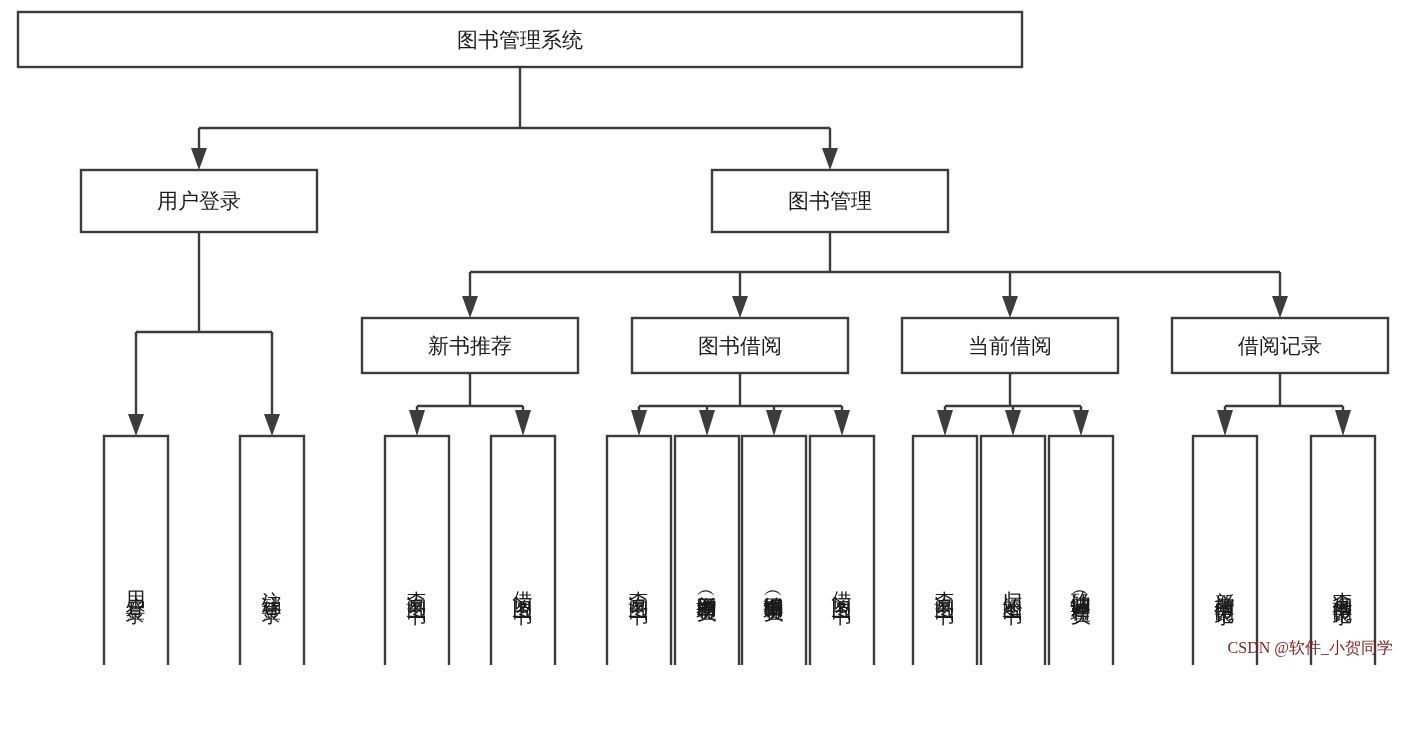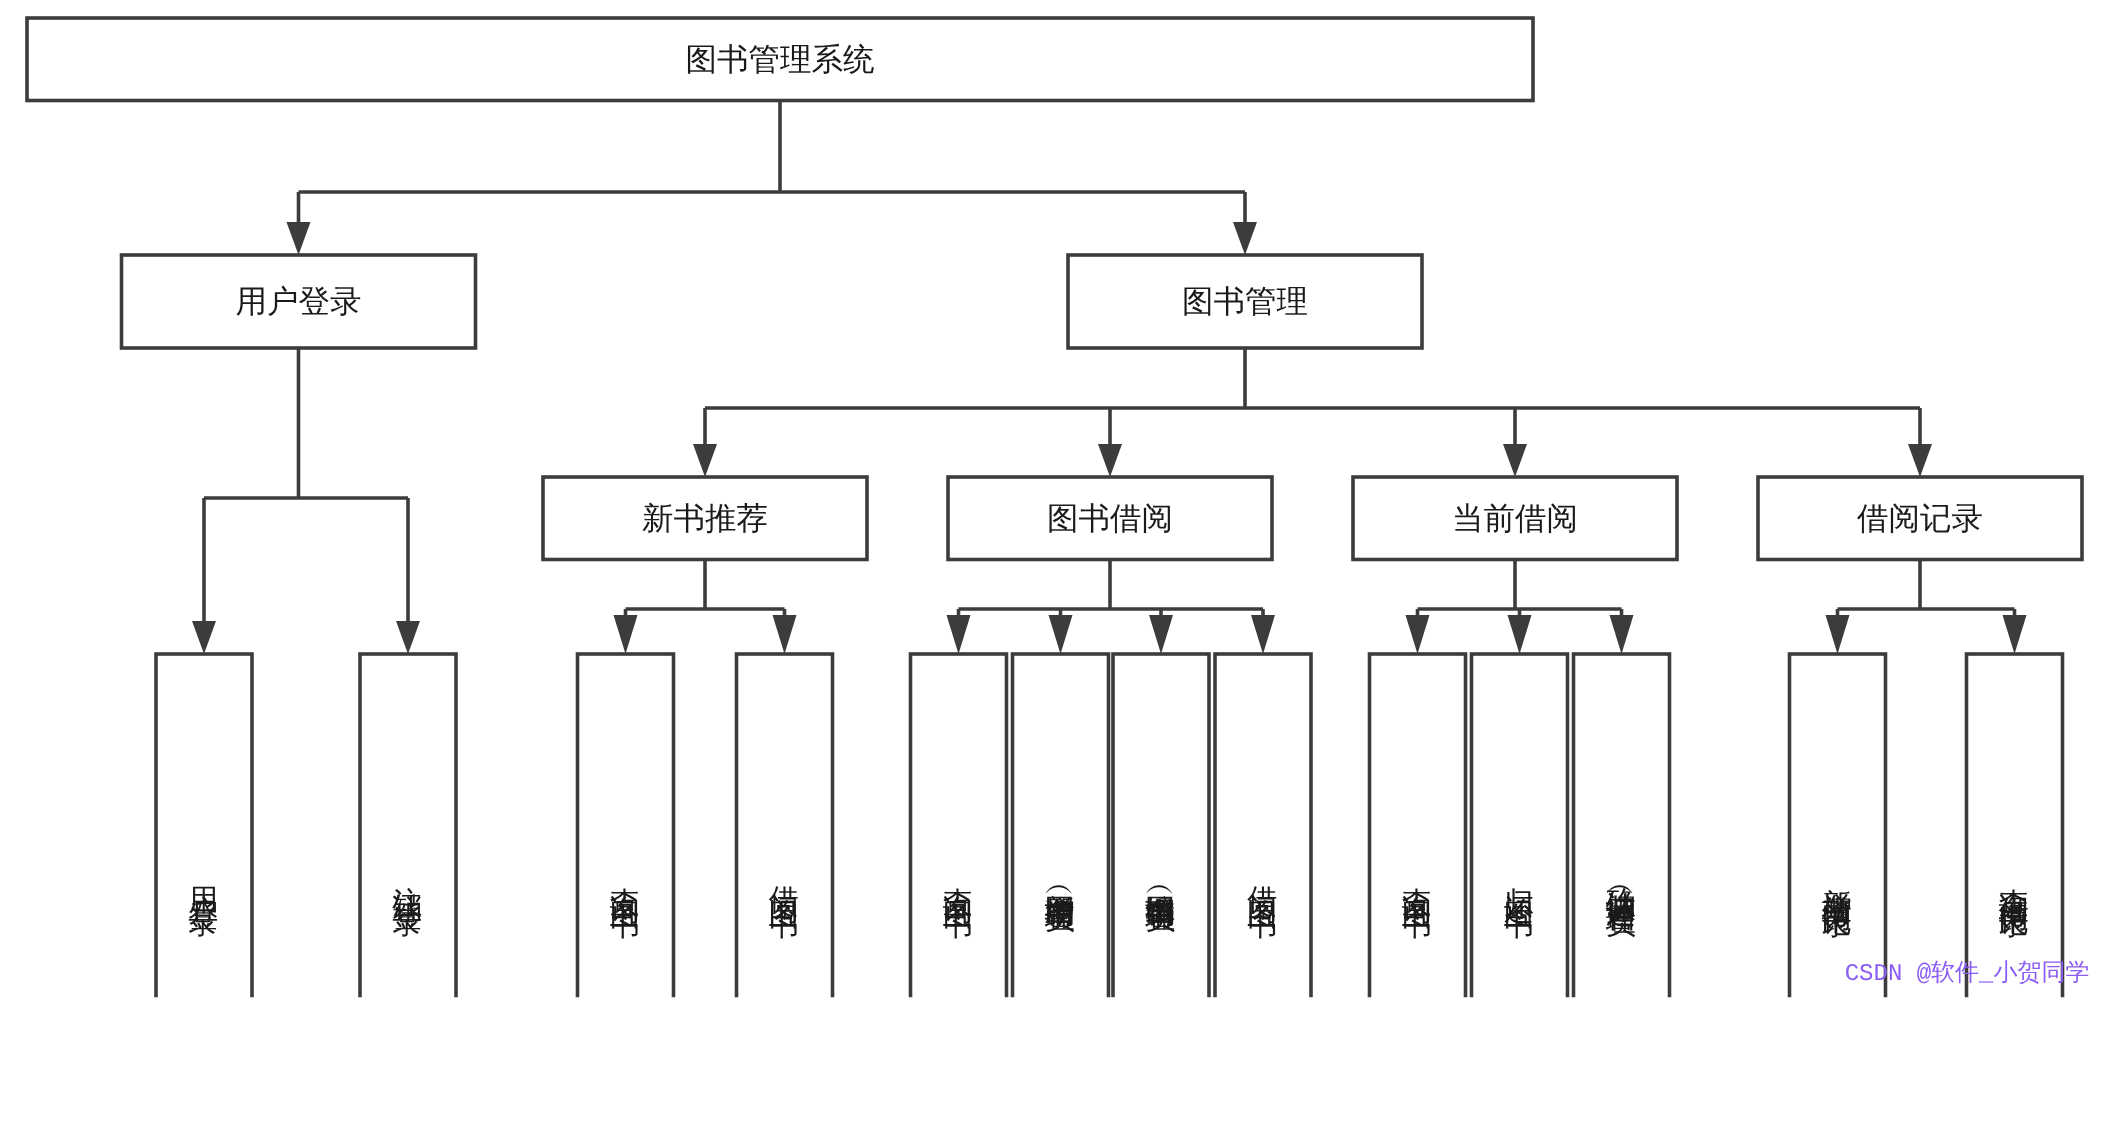--- a/index.html
+++ b/index.html
@@ -44,23 +44,23 @@
     font-family: "DejaVu Sans", "Liberation Sans", sans-serif;
     font-size: 21px;
     fill: #1a1a1a;
     text-anchor: middle;
     dominant-baseline: middle;
   }
   .watermark {
     position: absolute;
     right: 12px;
     bottom: 6px;
-    font-family: Liberation Mono, monospace;
+    font-family: Liberation Serif, serif;
     font-size: 16px;
-    color: #8b5cf6;
+    color: #7f1d1d;
     white-space: nowrap;
     user-select: none;
   }
 </style>
 </head>
 <body>
 
 <div id="diagram-root">
 
   <svg class="tree-canvas" viewBox="0 0 1405 747" xmlns="http://www.w3.org/2000/svg">

